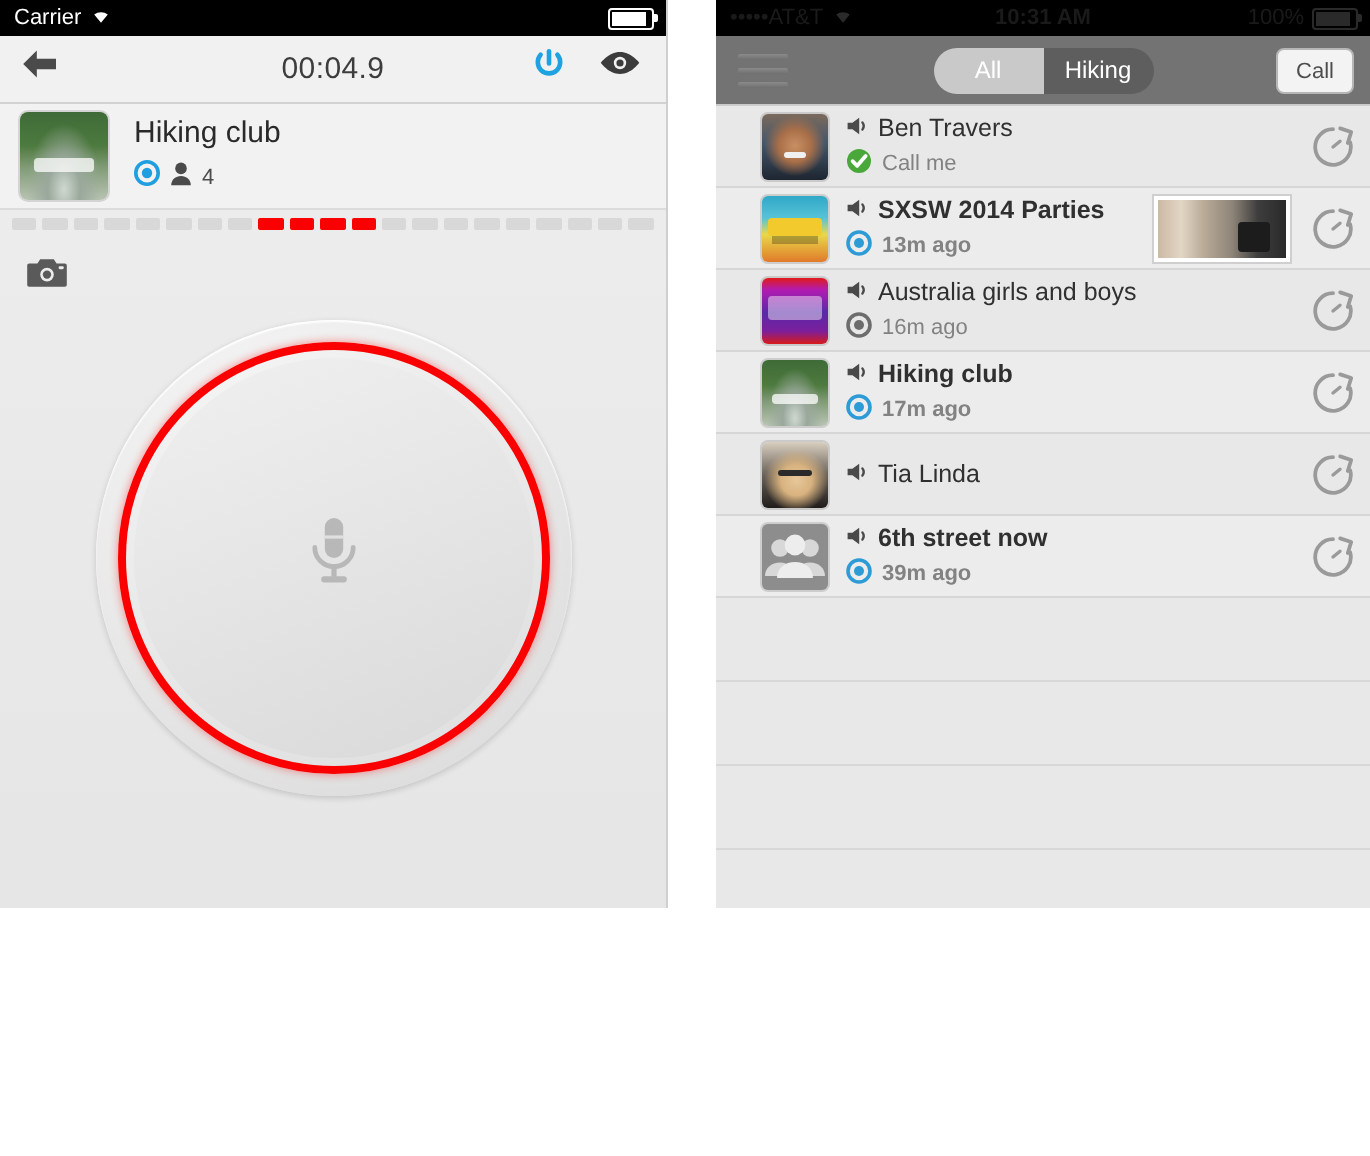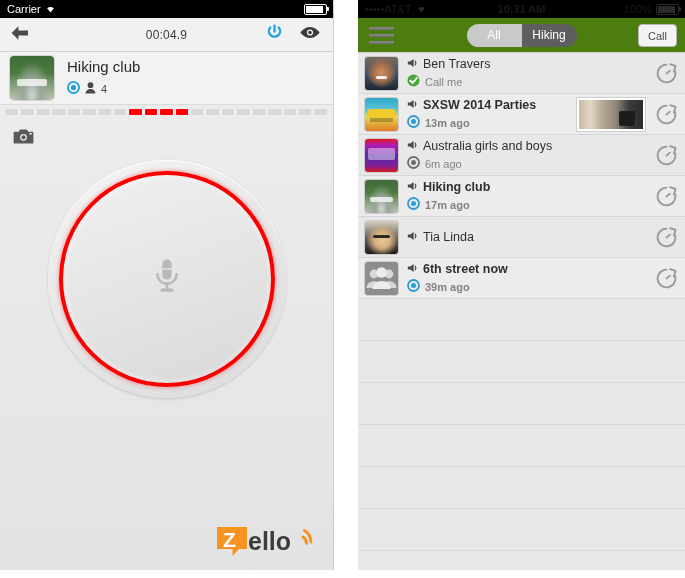--- a/index.html
+++ b/index.html
@@ -1,17 +1,17 @@
 <!DOCTYPE html>
 <html><head>
 <meta charset="utf-8">
 <style>
   html,body{margin:0;padding:0;background:#ffffff;}
   body{width:685px;height:578px;font-family:"Liberation Sans",sans-serif;-webkit-font-smoothing:antialiased;}
-  .stage{position:relative;width:685px;height:570px;background:#fff;overflow:hidden;}
+  .stage{position:relative;width:685px;height:454px;background:#fff;overflow:hidden;}
 
   
   .phone{position:absolute;top:0;height:578px;overflow:hidden;background:#efefef;}
   .phone-left{left:0;width:333px;border-right:1px solid #cfcfcf;}
   .phone-right{left:358px;width:327px;}
 
   
   .statusbar{height:18px;background:#000;color:#fff;display:flex;align-items:center;
              font-size:11px;position:relative;}
   .sb-left{position:absolute;left:7px;display:flex;align-items:center;gap:4px;}
@@ -23,21 +23,21 @@
   .wifi{font-size:11px;line-height:1;}
   .statusbar.dim{color:#1a1a1a;}
   .statusbar.dim .batt{border-color:#2a2a2a;}
   .statusbar.dim .batt:after{background:#2a2a2a;}
   .statusbar.dim .batt i{background:#2a2a2a;}
 
   
   .l-navbar{height:33px;background:#f1f1f1;border-bottom:1px solid #d2d2d2;
             display:flex;align-items:center;position:relative;}
   .l-back{position:absolute;left:10px;top:0;bottom:0;display:flex;align-items:center;}
-  .l-timer{position:absolute;left:0;right:0;text-align:center;font-size:12px;color:#3d3d3d;letter-spacing:.2px;}
+  .l-timer{position:absolute;left:0;right:0;text-align:center;font-size:15px;color:#3d3d3d;letter-spacing:.2px;}
   .l-power{position:absolute;right:50px;top:0;bottom:0;display:flex;align-items:center;}
   .l-eye{position:absolute;right:12px;top:0;bottom:0;display:flex;align-items:center;}
 
   .l-contact{height:53px;background:#f2f2f2;border-bottom:1px solid #dcdcdc;
              display:flex;align-items:center;padding-left:10px;box-sizing:border-box;}
   .l-avatar{width:44px;height:44px;border-radius:4px;overflow:hidden;flex:0 0 auto;
             background:#3e6b3a;position:relative;box-shadow:0 0 0 1px rgba(0,0,0,.12);}
   .l-cinfo{margin-left:13px;}
   .l-cname{font-size:15px;color:#2a2a2a;line-height:16px;}
   .l-cmeta{display:flex;align-items:center;gap:5px;margin-top:5px;}
@@ -58,38 +58,38 @@
              box-shadow:0 1px 3px rgba(0,0,0,.16), inset 0 1px 1px #fff;}
   .ptt-ring{position:absolute;left:11px;top:11px;right:11px;bottom:11px;border-radius:50%;
             border:4px solid #fb0000;box-shadow:0 0 5px rgba(251,0,0,.45);}
   .ptt-inner{position:absolute;left:19px;top:19px;right:19px;bottom:19px;border-radius:50%;
              background:linear-gradient(160deg,#f0f0f0 0%,#e6e6e6 45%,#d9d9d9 100%);}
   .ptt-mic{position:absolute;left:50%;top:50%;transform:translate(-50%,-50%);}
 
   .zello{position:absolute;right:14px;bottom:14px;display:flex;align-items:flex-end;}
 
   
-  .r-navbar{height:34px;background:#4d7c0f;border-bottom:1px solid #cbcbcb;
+  .r-navbar{height:34px;background:#737373;border-bottom:1px solid #cbcbcb;
             display:flex;align-items:center;position:relative;}
   .r-burger{position:absolute;left:11px;top:0;bottom:0;display:flex;flex-direction:column;
             justify-content:center;gap:4px;}
   .r-burger span{display:block;width:25px;height:3px;border-radius:1px;
                  background:linear-gradient(180deg,#8b8b8b,#6f6f6f);}
   .r-seg{position:absolute;left:50%;transform:translateX(-50%);display:flex;
          border-radius:13px;overflow:hidden;height:23px;}
   .r-seg .sg{display:flex;align-items:center;justify-content:center;width:55px;font-size:12px;}
   .r-seg .sg.off{background:#c9c9c9;color:#ffffff;}
   .r-seg .sg.on{background:#5e5e5e;color:#ffffff;}
   .r-edit{position:absolute;right:8px;top:6px;height:21px;padding:0 9px;border-radius:4px;
           background:#f3f3f3;border:1px solid #b6b6b6;display:flex;align-items:center;
           font-size:11px;color:#4d4d4d;}
 
   .r-list{background:#e8e8e8;}
   .r-row{height:41px;border-bottom:1px solid #d6d6d6;display:flex;align-items:center;
-         padding-left:7px;box-sizing:border-box;position:relative;background:#e8e8e8;}
+         padding-left:23px;box-sizing:border-box;position:relative;background:#e8e8e8;}
   .r-row.alt{background:#ececec;font-weight:bold;}
   .r-thumb{width:33px;height:33px;border-radius:3px;flex:0 0 auto;overflow:hidden;
            position:relative;box-shadow:0 0 0 1px rgba(0,0,0,.13);}
   .r-txt{margin-left:9px;flex:1 1 auto;min-width:0;}
   .r-name{display:flex;align-items:center;gap:5px;font-size:12.5px;color:#303030;line-height:14px;}
   .r-sub{display:flex;align-items:center;gap:5px;margin-top:3px;font-size:11px;color:#828282;}
   .r-preview{width:68px;height:33px;border:2px solid #fff;box-sizing:border-box;flex:0 0 auto;
              margin-right:6px;overflow:hidden;position:relative;box-shadow:0 0 0 1px rgba(0,0,0,.12);}
   .r-replay{flex:0 0 auto;width:30px;display:flex;align-items:center;justify-content:center;margin-right:4px;}
   .r-empty{height:41px;border-bottom:1px solid #d8d8d8;background:#e8e8e8;}
@@ -354,21 +354,21 @@
                   <path d="M0.8 3.4h2.4L6.6.9v8.2L3.2 6.6H0.8z" fill="#4a4a4a"></path>
                   <path d="M8.2 3.2a3 3 0 0 1 0 3.6" stroke="#4a4a4a" stroke-width="1.2" fill="none" stroke-linecap="round"></path>
                 </svg></span>
               <span>Australia girls and boys</span>
             </div>
             <div class="r-sub">
               <span><svg width="13" height="13" viewBox="0 0 13 13">
                   <circle cx="6.5" cy="6.5" r="5.5" fill="none" stroke="#6d6d6d" stroke-width="1.8"></circle>
                   <circle cx="6.5" cy="6.5" r="2.5" fill="#6d6d6d"></circle>
                 </svg></span>
-              <span>6m ago</span>
+              <span>16m ago</span>
             </div>
           </div>
           <div class="r-replay">
             <svg width="21" height="21" viewBox="0 0 21 21">
               <path d="M10.5 1.6a8.9 8.9 0 1 0 8.6 6.6" fill="none" stroke="#9a9a9a" stroke-width="1.9" stroke-linecap="round"></path>
               <path d="M14.1 1.2 19.6 3 17.9 8.5" fill="none" stroke="#9a9a9a" stroke-width="1.9" stroke-linecap="round" stroke-linejoin="round"></path>
               <path d="M10.5 10.5 14 7.6" fill="none" stroke="#9a9a9a" stroke-width="1.7" stroke-linecap="round"></path>
             </svg>
           </div>
         </div>

